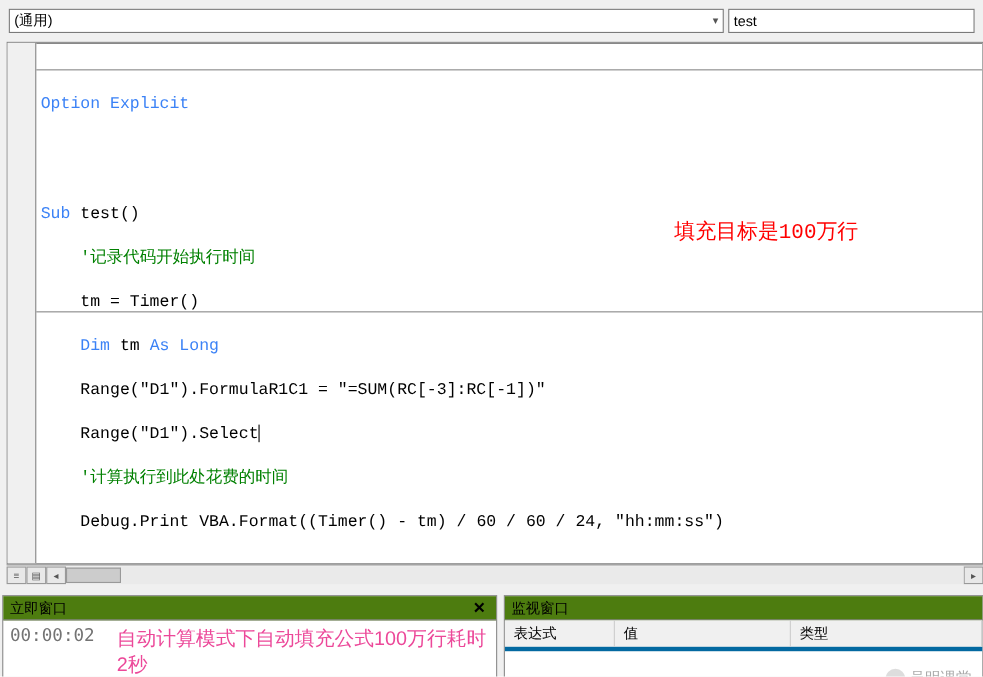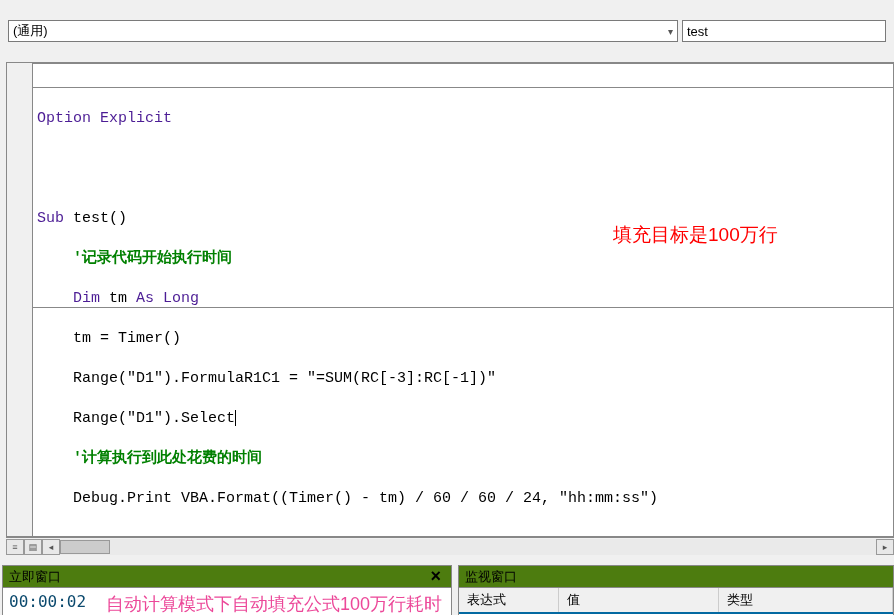--- a/index.html
+++ b/index.html
@@ -5,36 +5,36 @@
 * { margin: 0; padding: 0; box-sizing: border-box; }
 body {
   font-family: "Microsoft YaHei", "SimSun", sans-serif;
   background: #f0f0f0;
   width: 894px;
   height: 615px;
   overflow: hidden;
 }
 .top-dropdowns {
   display: flex;
-  padding: 20px 8px;
+  padding: 8px 8px;
   gap: 4px;
   background: #f0f0f0;
 }
 .dropdown {
   border: 1px solid #7a7a7a;
   background: #fff;
   height: 22px;
   font-size: 13px;
   padding: 1px 4px;
   display: flex;
   align-items: center;
   justify-content: space-between;
 }
 .dropdown-left { flex: 1; }
-.dropdown-right { width: 204px; }
+.dropdown-right { width: 224px; }
 .dropdown-arrow {
   font-size: 10px;
   color: #555;
 }
 .code-container {
   display: flex;
   height: 475px;
   border: 1px solid #888;
   background: #fff;
   margin-left: 6px;
@@ -49,25 +49,25 @@
   flex: 1;
   padding: 6px 4px;
   font-family: Consolas, "Courier New", monospace;
   font-size: 15px;
   line-height: 20px;
   white-space: pre;
   position: relative;
   overflow: hidden;
 }
 .code-line { display: block; }
-.kw { color: #4c1d95; }
-.cm { color: #008000; font-weight: bold; }
+.kw { color: #3b82f6; }
+.cm { color: #008000; }
 .annotation {
   color: #ff0000;
-  font-family: Liberation Sans, sans-serif;
+  font-family: Liberation Mono, monospace;
   font-size: 19px;
   position: absolute;
 }
 .hr-line {
   border: none;
   border-top: 1px solid #888;
   margin: 0;
 }
 .bottom-scrollbar {
   height: 18px;
@@ -143,32 +143,32 @@
 .panel-body {
   flex: 1;
   padding: 4px 6px;
   font-family: Consolas, monospace;
   font-size: 16px;
   display: flex;
   align-items: flex-start;
   position: relative;
 }
 .immediate-value {
-  color: #0c4a6e;
+  color: #737373;
 }
 .immediate-note {
   color: #ec4899;
   font-family: "Microsoft YaHei", sans-serif;
   font-size: 18px;
   margin-left: 20px;
 }
 .watch-headers {
   display: flex;
   background: #f0f0f0;
-  border-bottom: 2px solid #0369a1;
+  border-bottom: 4px solid #0369a1;
   font-size: 13px;
 }
 .watch-col {
   padding: 3px 8px;
   border-right: 1px solid #ccc;
 }
 .wc1 { width: 100px; }
 .wc2 { width: 160px; }
 .wc3 { flex: 1; }
 .watermark {
@@ -211,22 +211,22 @@
 
 <div class="code-container">
   <div class="gutter"></div>
   <div class="code-area">
 <hr class="hr-line" style="position:absolute;top:0;left:-4px;right:0;">
 <span class="code-line"><span class="kw">Option</span> <span class="kw">Explicit</span></span>
 <hr class="hr-line" style="position:absolute;top:24px;left:-4px;right:0;">
 <span class="code-line"> </span>
 <span class="code-line"><span class="kw">Sub</span><span> test()</span></span>
 <span class="code-line cm">    '记录代码开始执行时间</span>
+<span class="code-line">    tm = Timer()</span>
 <span class="code-line"><span class="kw">    Dim</span><span> tm </span><span class="kw">As</span><span class="kw"> Long</span></span>
-<span class="code-line">    tm = Timer()</span>
 <span class="code-line">    Range("D1").FormulaR1C1 = "=SUM(RC[-3]:RC[-1])"</span>
 <span class="code-line"><span>    Range("D1").Select</span><span class="cursor-line"></span></span>
 <span class="code-line cm">    '计算执行到此处花费的时间</span>
 <span class="code-line"><span>    Debug</span><span>.Print </span><span>VBA.Format((Timer() - tm) / 60 / 60 / 24, "hh:mm:ss")</span></span>
 
 <hr class="hr-line" style="position:absolute;top:244px;left:-4px;right:0;">
 <div class="annotation" style="top:162px; left:580px;">填充目标是100万行</div>
   </div>
 </div>
 

